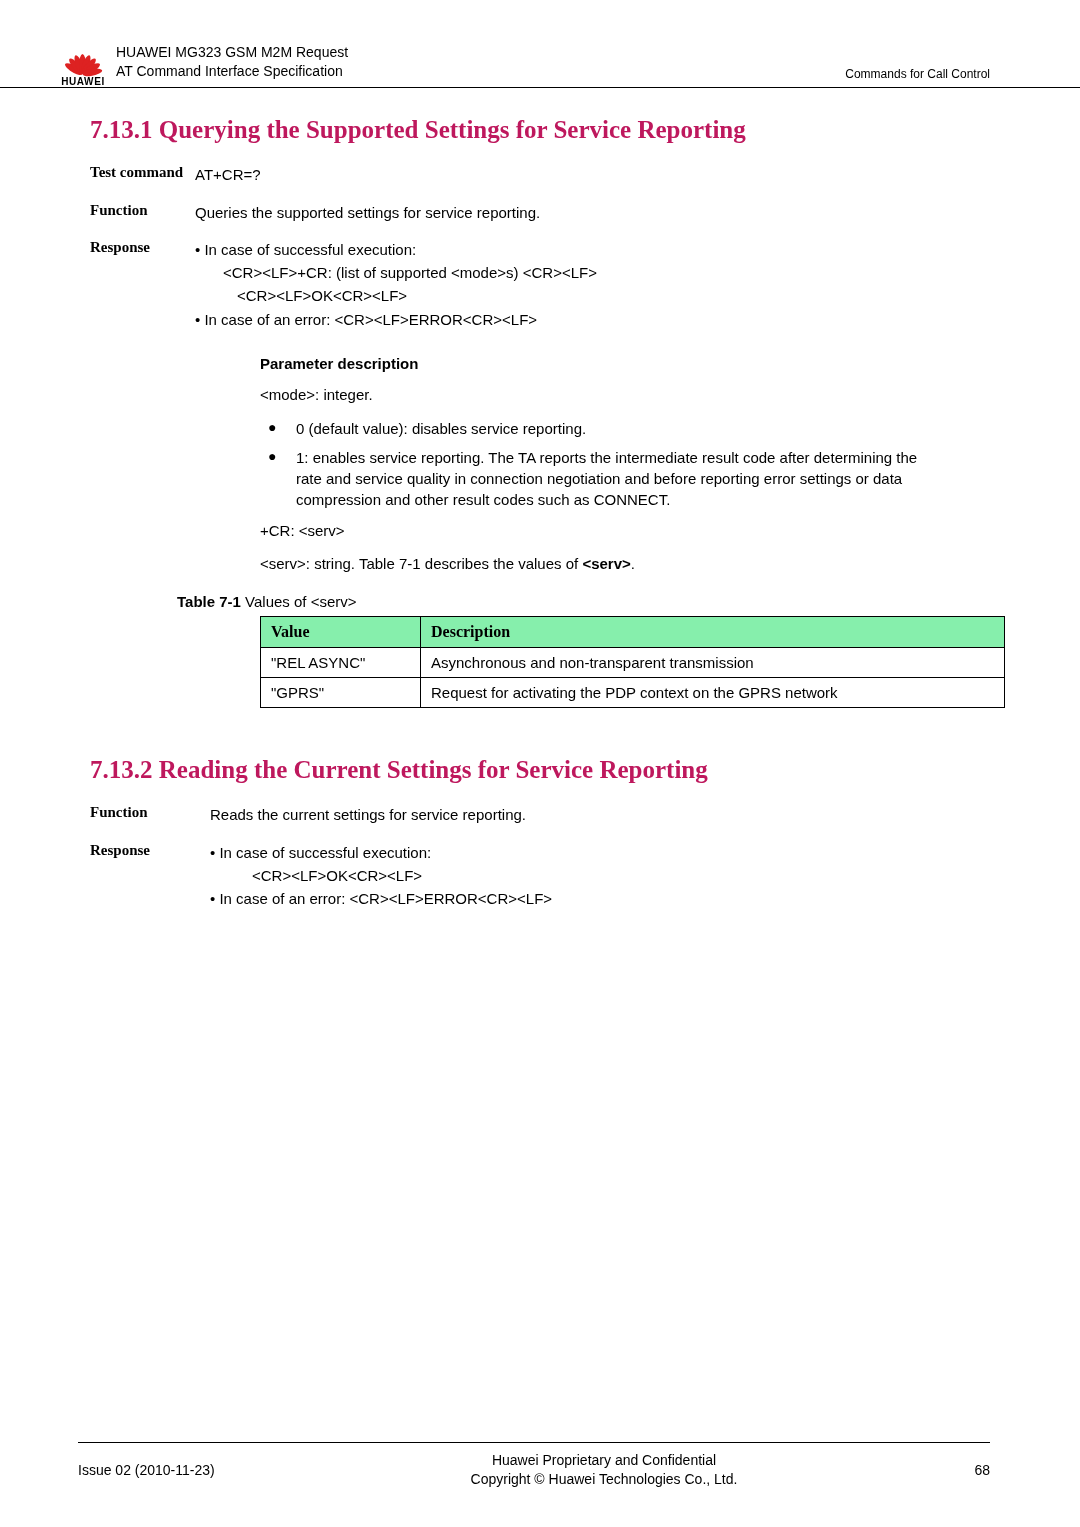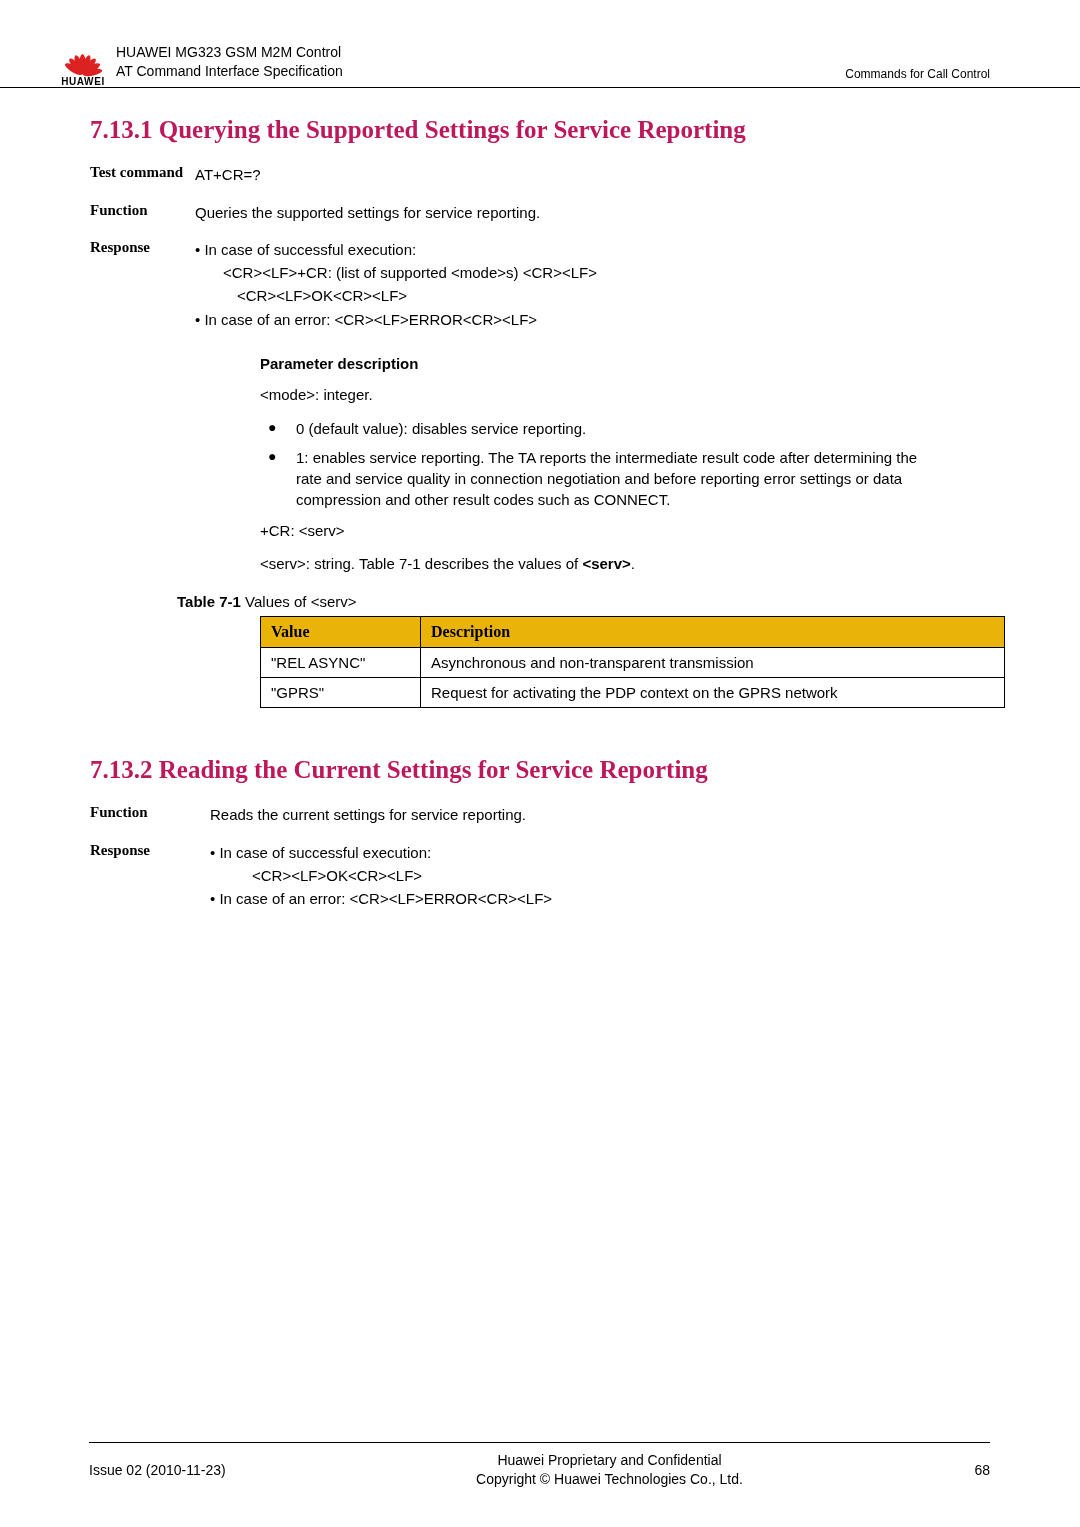--- a/index.html
+++ b/index.html
@@ -135,34 +135,34 @@
     width: 745px;
     font-size: 15px;
   }
   table.servtable th, table.servtable td {
     border: 1px solid #000;
     padding: 6px 10px;
     text-align: left;
     vertical-align: middle;
   }
   table.servtable th {
-    background: #eab308;
+    background: #86efac;
   }
   table.servtable th:first-child, table.servtable td:first-child {
     width: 160px;
   }
   .th-serif {
     font-family: "Book Antiqua", Palatino, serif;
     font-weight: bold;
     font-size: 16px;
   }
   .footer {
     position: absolute;
     bottom: 38px;
-    left: 89px;
+    left: 78px;
     right: 90px;
     border-top: 1px solid #000;
     padding-top: 8px;
     display: flex;
     align-items: center;
     font-size: 14px;
   }
   .footer-left { width: 220px; }
   .footer-center { flex: 1; text-align: center; line-height: 1.35; }
   .footer-right { width: 80px; text-align: right; }
@@ -178,21 +178,21 @@
       <div class="petal" style="transform: rotate(-20deg);"></div>
       <div class="petal" style="transform: rotate(0deg);"></div>
       <div class="petal" style="transform: rotate(20deg);"></div>
       <div class="petal" style="transform: rotate(40deg);"></div>
       <div class="petal" style="transform: rotate(60deg);"></div>
       <div class="petal" style="transform: rotate(80deg);"></div>
     </div>
     <div class="logo-text">HUAWEI</div>
   </div>
   <div class="header-titles">
-    <div>HUAWEI MG323 GSM M2M Control</div>
+    <div>HUAWEI MG323 GSM M2M Request</div>
     <div>AT Command Interface Specification</div>
   </div>
   <div class="header-right">Commands for Call Control</div>
 </div>
 
 <div class="content">
 
   <h2 class="section">7.13.1 Querying the Supported Settings for Service Reporting</h2>
 
   <div class="cmd-block">

